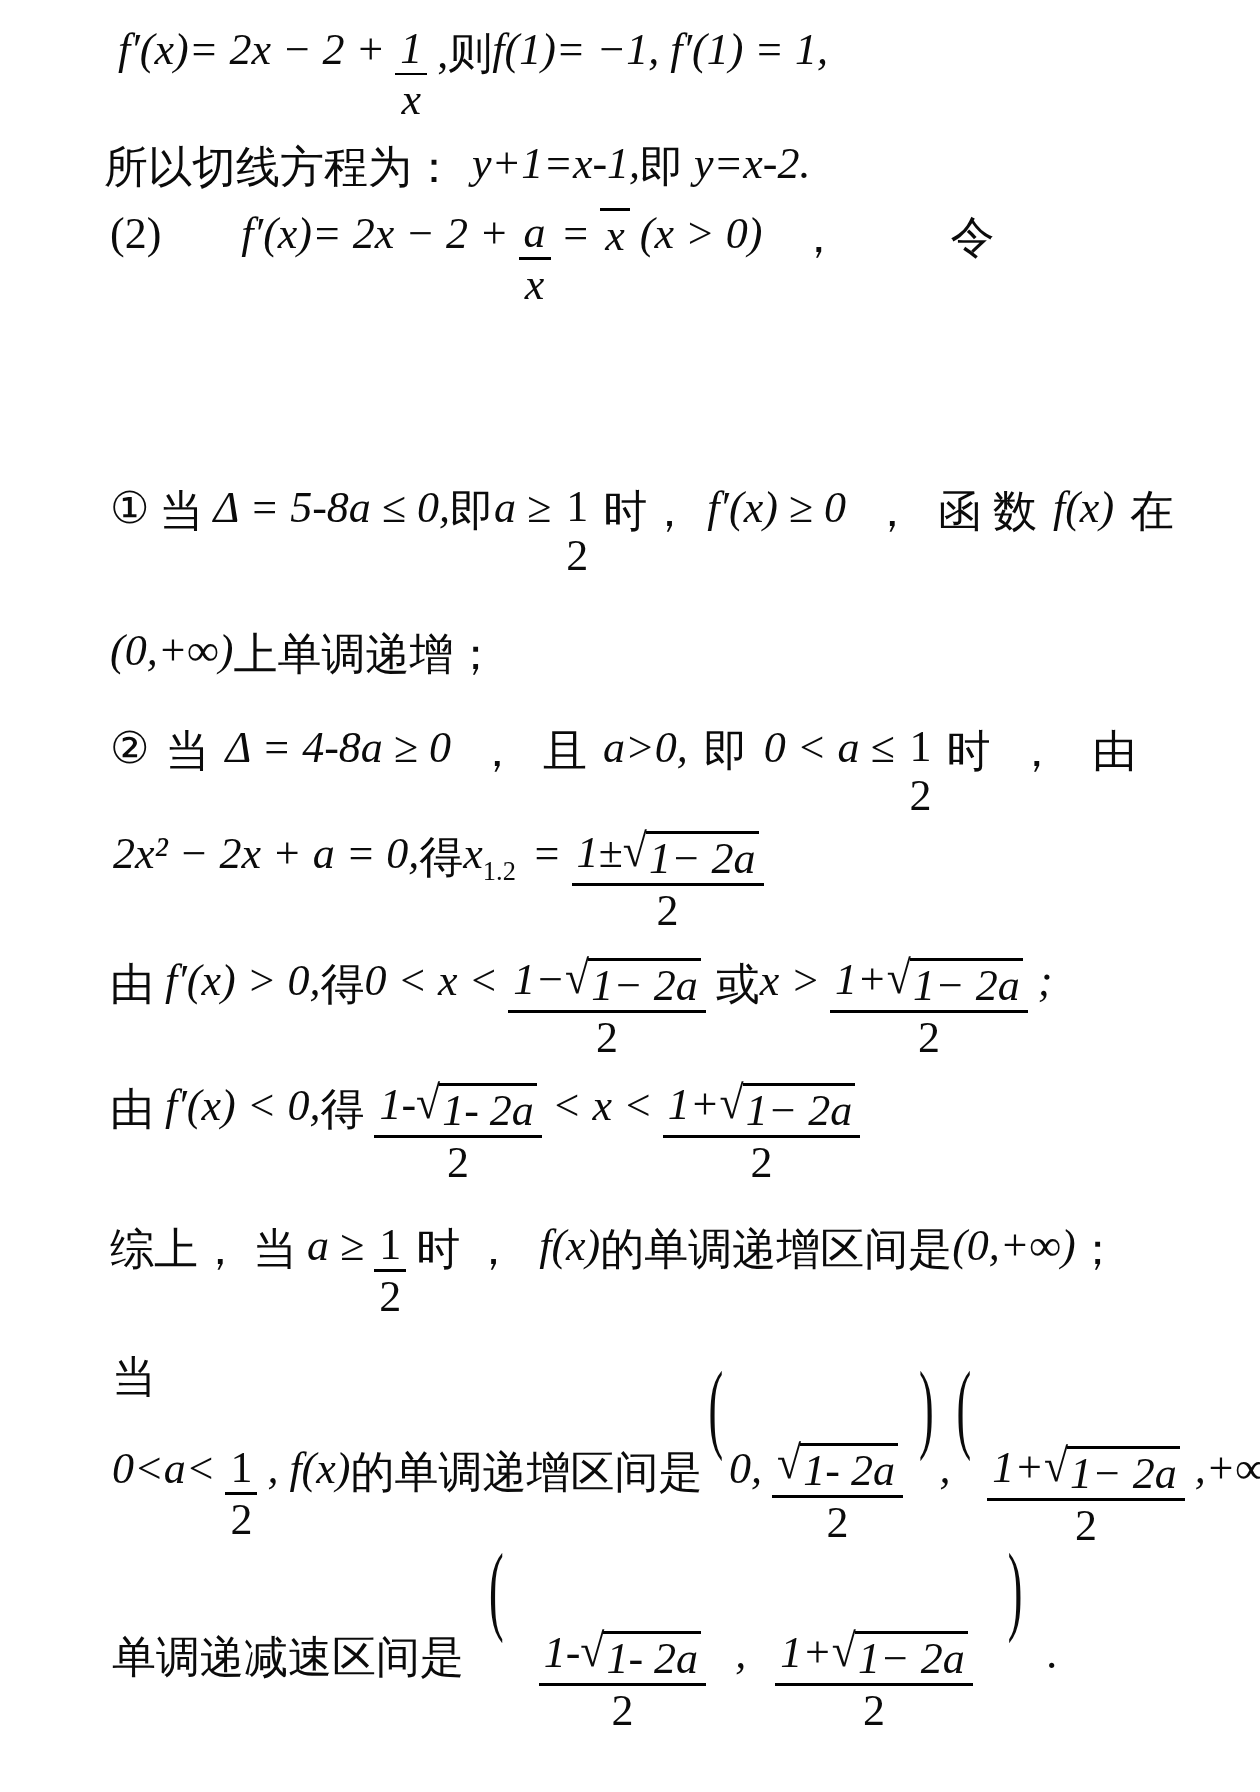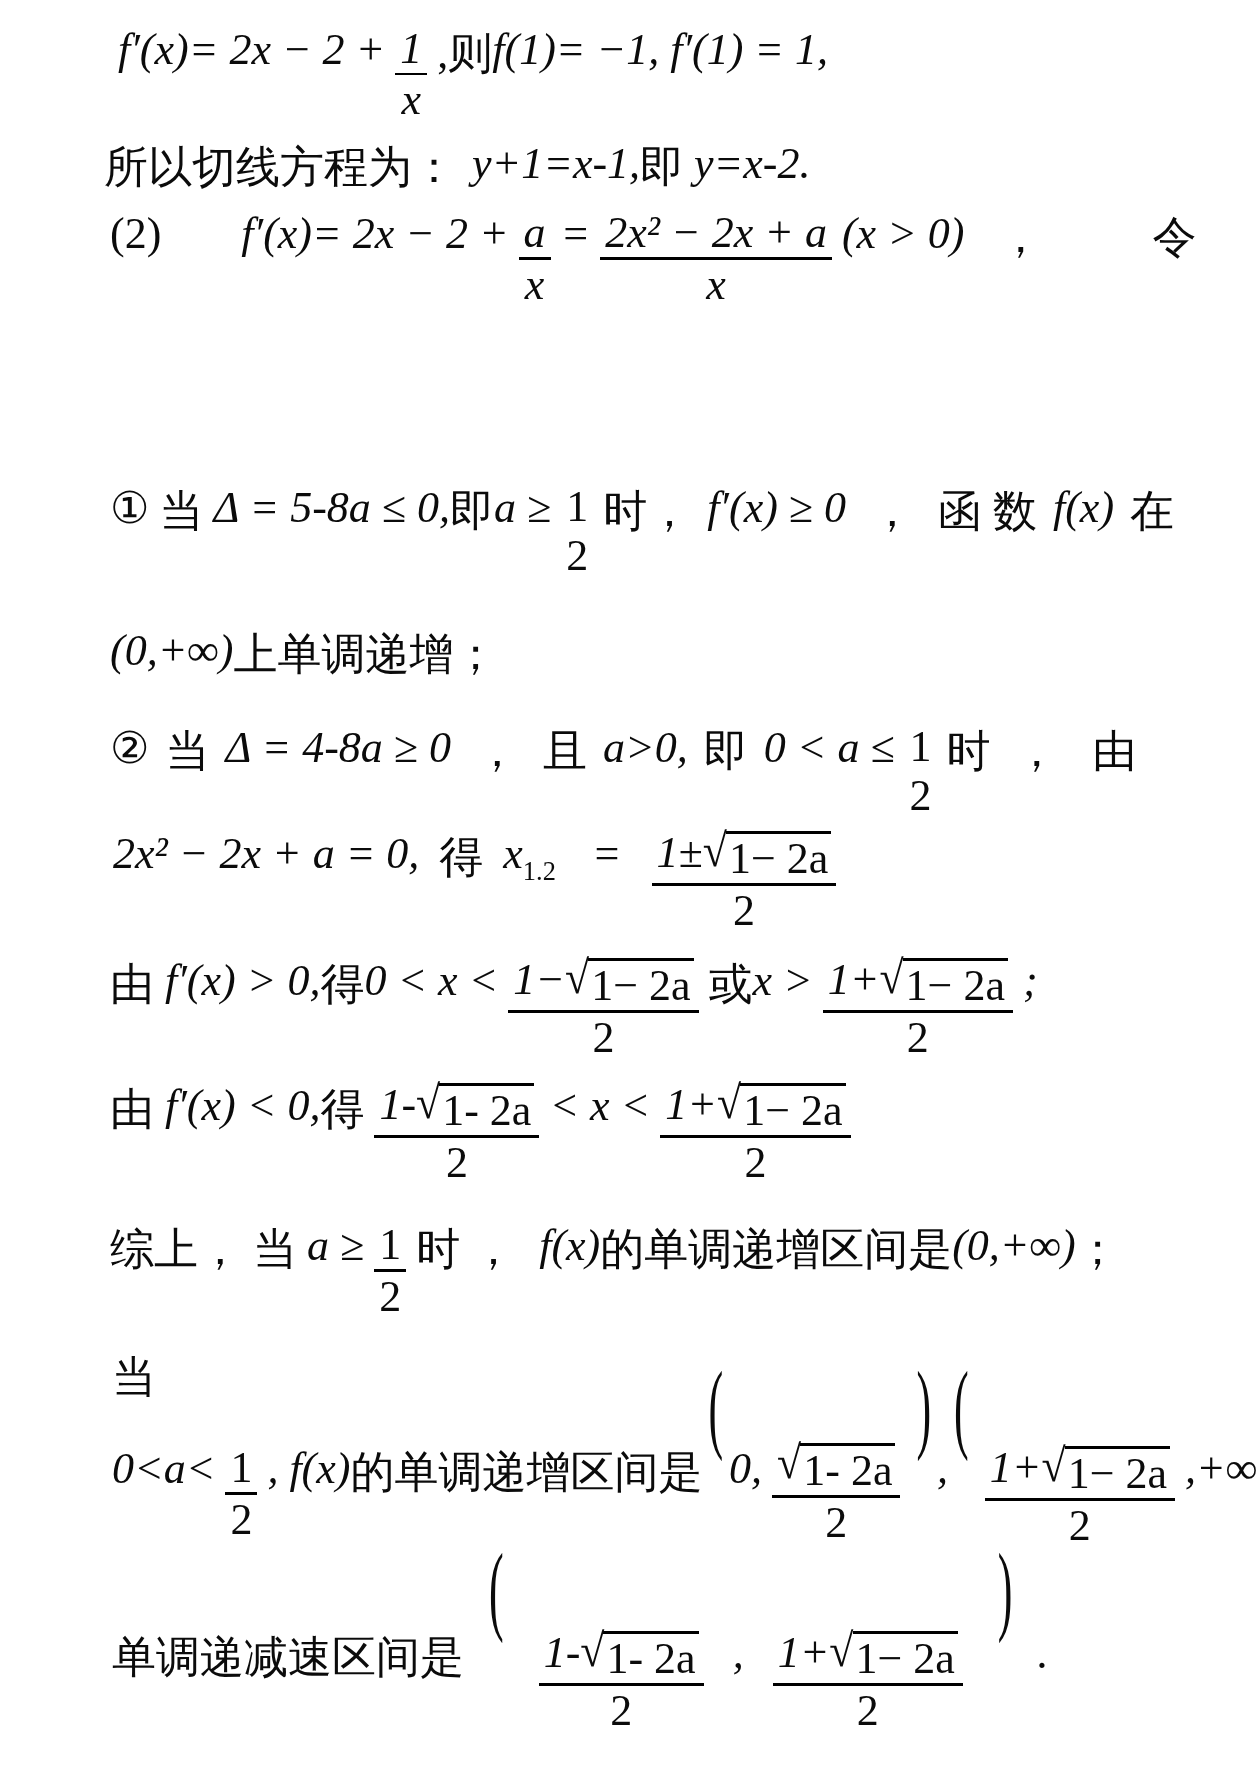--- a/index.html
+++ b/index.html
@@ -12,37 +12,37 @@
   .m{font-style:italic;}
   .cn{font-style:normal;}
   .lab{font-style:normal;}
   
   .frac{display:inline-flex;flex-direction:column;align-items:center;margin:0 10px;}
   .num,.den{display:inline-flex;align-items:baseline;justify-content:center;padding:0 5px;line-height:1.12;}
   .fbar{height:3px;background:#000;align-self:stretch;}
   
   .sqrt{display:inline-flex;align-items:stretch;}
   .rsign{font-style:normal;line-height:1.02;position:relative;top:-2px;margin-right:-1px;transform:scaleY(1.06);}
-  .rad{border-top:3px solid #000;padding:0 3px;}
+  .rad{border-top:3px solid #000;padding:0 3px;font-style:italic;}
   
   .row{display:inline-flex;align-items:baseline;}
   .sb{font-size:0.6em;position:relative;top:0.45em;}
   .bp{display:inline-block;transform:scaleY(2.25);line-height:1;margin:0 6px;font-style:normal;}
   
   .g10{margin-left:10px}.g16{margin-left:16px}.g24{margin-left:24px}
   .g34{margin-left:34px}.g80{margin-left:80px}.g110{margin-left:110px}
   
   .L1{top:24px;left:118px;height:100px;}
   .L2{top:138px;left:104px;height:52px;}
   .L3{top:208px;left:110px;height:108px;}
   .L4{top:362px;left:118px;height:60px;}
   .L5{top:482px;left:110px;height:96px;}
   .L6{top:625px;left:110px;height:60px;}
   .L7{top:722px;left:110px;height:90px;}
-  .L8{top:828px;left:113px;height:110px;gap:20px;}
+  .L8{top:828px;left:113px;height:110px;}
   .L9{top:955px;left:110px;height:112px;}
   .L10{top:1080px;left:110px;height:112px;}
   .L11{top:1220px;left:110px;height:102px;}
   .L12{top:1348px;left:112px;height:48px;}
   .L13{top:1443px;left:112px;height:134px;}
   .L14{top:1628px;left:112px;height:140px;gap:19px;}
 </style>
 </head>
 <body>
 
@@ -69,21 +69,20 @@
   <div class="line L3">
     <span class="lab">(2)</span>
     <span class="m g80">f′(x)= 2x − 2 +</span>
     <span class="frac">
       <span class="num m">a</span>
       <span class="fbar"></span>
       <span class="den m">x</span>
     </span>
     <span class="m">=</span>
     <span class="frac">
-      <span class="num m">2x² − 2x + a</span>
       <span class="fbar"></span>
       <span class="den m">x</span>
     </span>
     <span class="m">(x &gt; 0)</span>
     <span class="cn g34">，</span>
     <span class="cn g110">令</span>
   </div>
 
 
   <div class="line L5">

